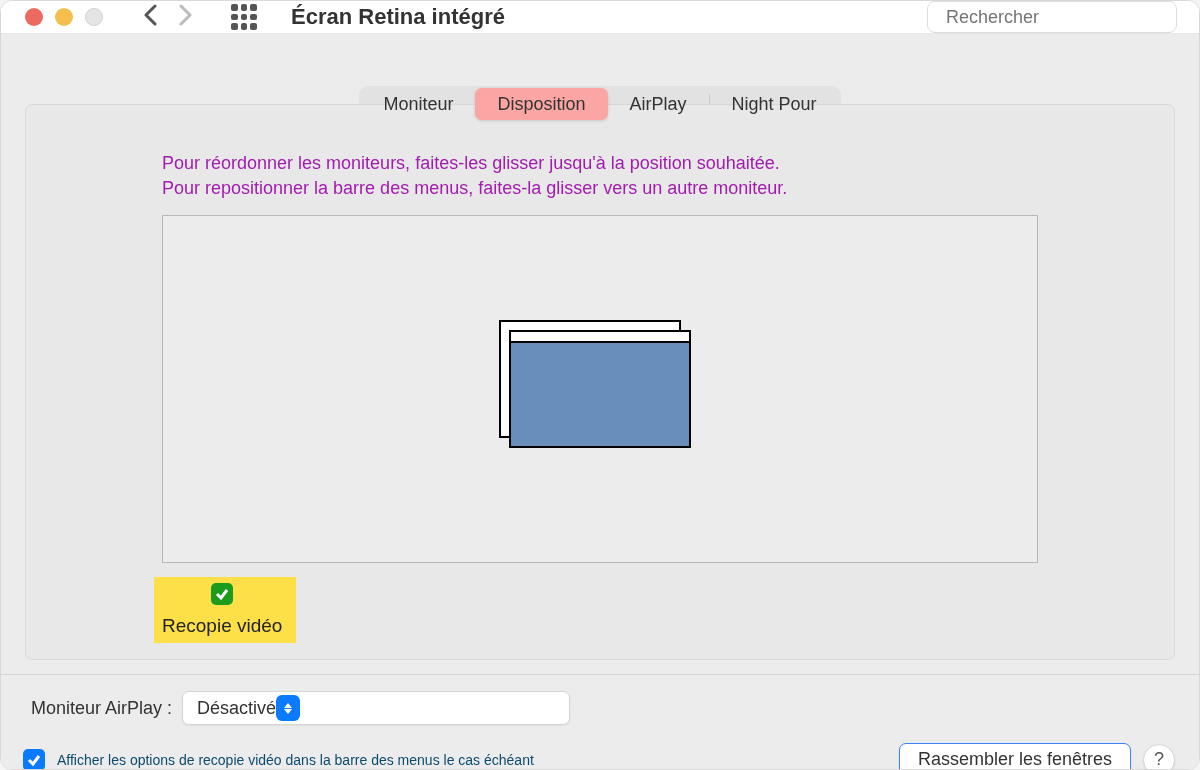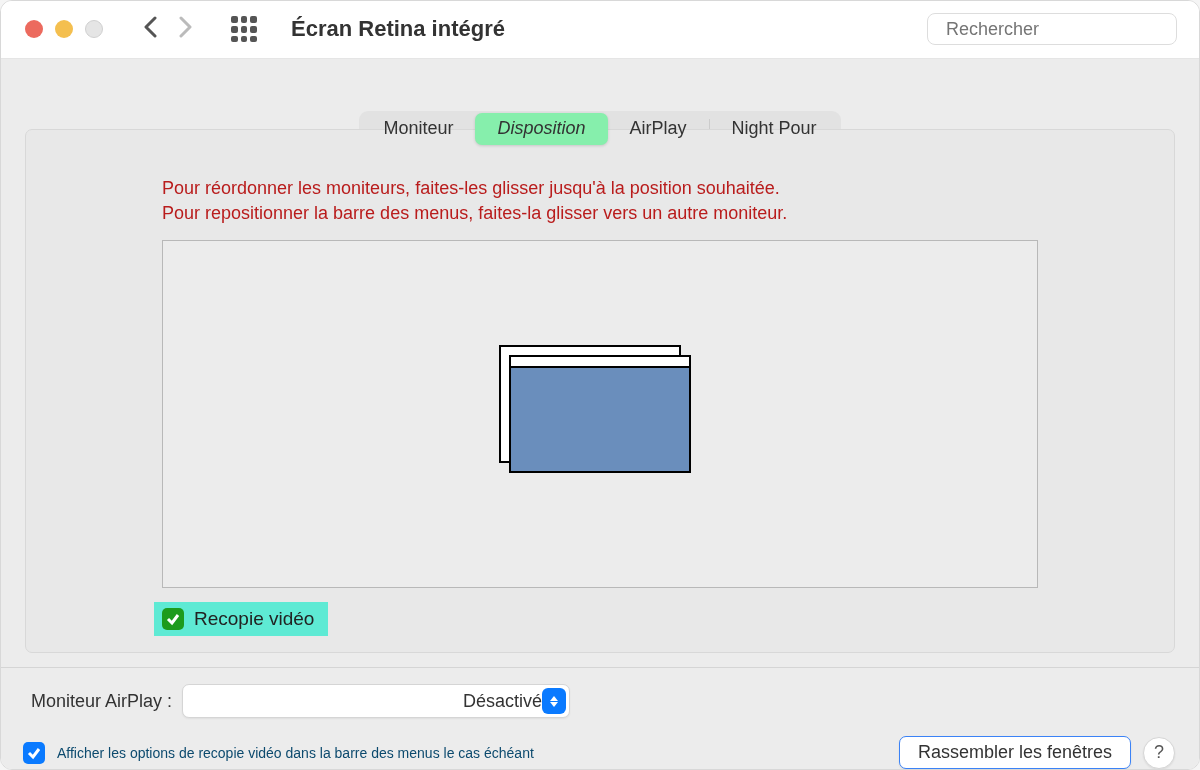--- a/index.html
+++ b/index.html
@@ -122,42 +122,41 @@
     .segment {
       padding: 0 22px;
       font-size: 18px;
       color: #333;
       display: flex;
       align-items: center;
       border-radius: 7px;
       position: relative;
     }
     .segment.selected {
-      background: #86efac;
+      background: #fca5a5;
       box-shadow: 0 1px 3px rgba(0,0,0,0.15);
-      font-style: italic;
     }
     .segment-divider {
       width: 1px;
       background: #ccc;
       margin: 6px 0;
     }
     .main-panel {
       margin: 0 24px 0 24px;
       background: #e8e8e8;
       border: 1px solid #d8d8d8;
       border-radius: 7px;
       margin-top: -18px;
       padding-top: 38px;
       padding-bottom: 16px;
     }
     .instructions {
       padding: 8px 136px 0 136px;
       font-size: 18px;
-      color: #b91c1c;
+      color: #a21caf;
       line-height: 1.4;
     }
     .arrangement-box {
       margin: 14px 136px 0 136px;
       height: 348px;
       border: 1px solid #b8b8b8;
       background: #ececec;
       position: relative;
     }
     .display-stack {
@@ -193,21 +192,22 @@
       border-bottom: 2px solid #000;
     }
     .checkbox-row {
       margin: 14px 0 0 128px;
       display: inline-flex;
       align-items: center;
       gap: 10px;
       padding: 6px 14px 6px 8px;
     }
     .highlighted {
-      background: #5eead4;
+      background: #fde047;
+      flex-direction: column;
     }
     .checkbox {
       width: 22px;
       height: 22px;
       border-radius: 5px;
       display: flex;
       align-items: center;
       justify-content: center;
       flex-shrink: 0;
     }
@@ -237,21 +237,21 @@
       padding: 16px 24px 0 30px;
       gap: 10px;
     }
     .airplay-label {
       font-size: 18px;
       color: #333;
     }
     .select-box {
       display: flex;
       align-items: center;
-      justify-content: flex-end;
+      justify-content: flex-start;
       width: 388px;
       height: 34px;
       background: #fff;
       border: 1px solid #d5d5d5;
       border-radius: 7px;
       padding-left: 14px;
       padding-right: 3px;
       box-shadow: 0 1px 2px rgba(0,0,0,0.06);
     }
     .select-value {

